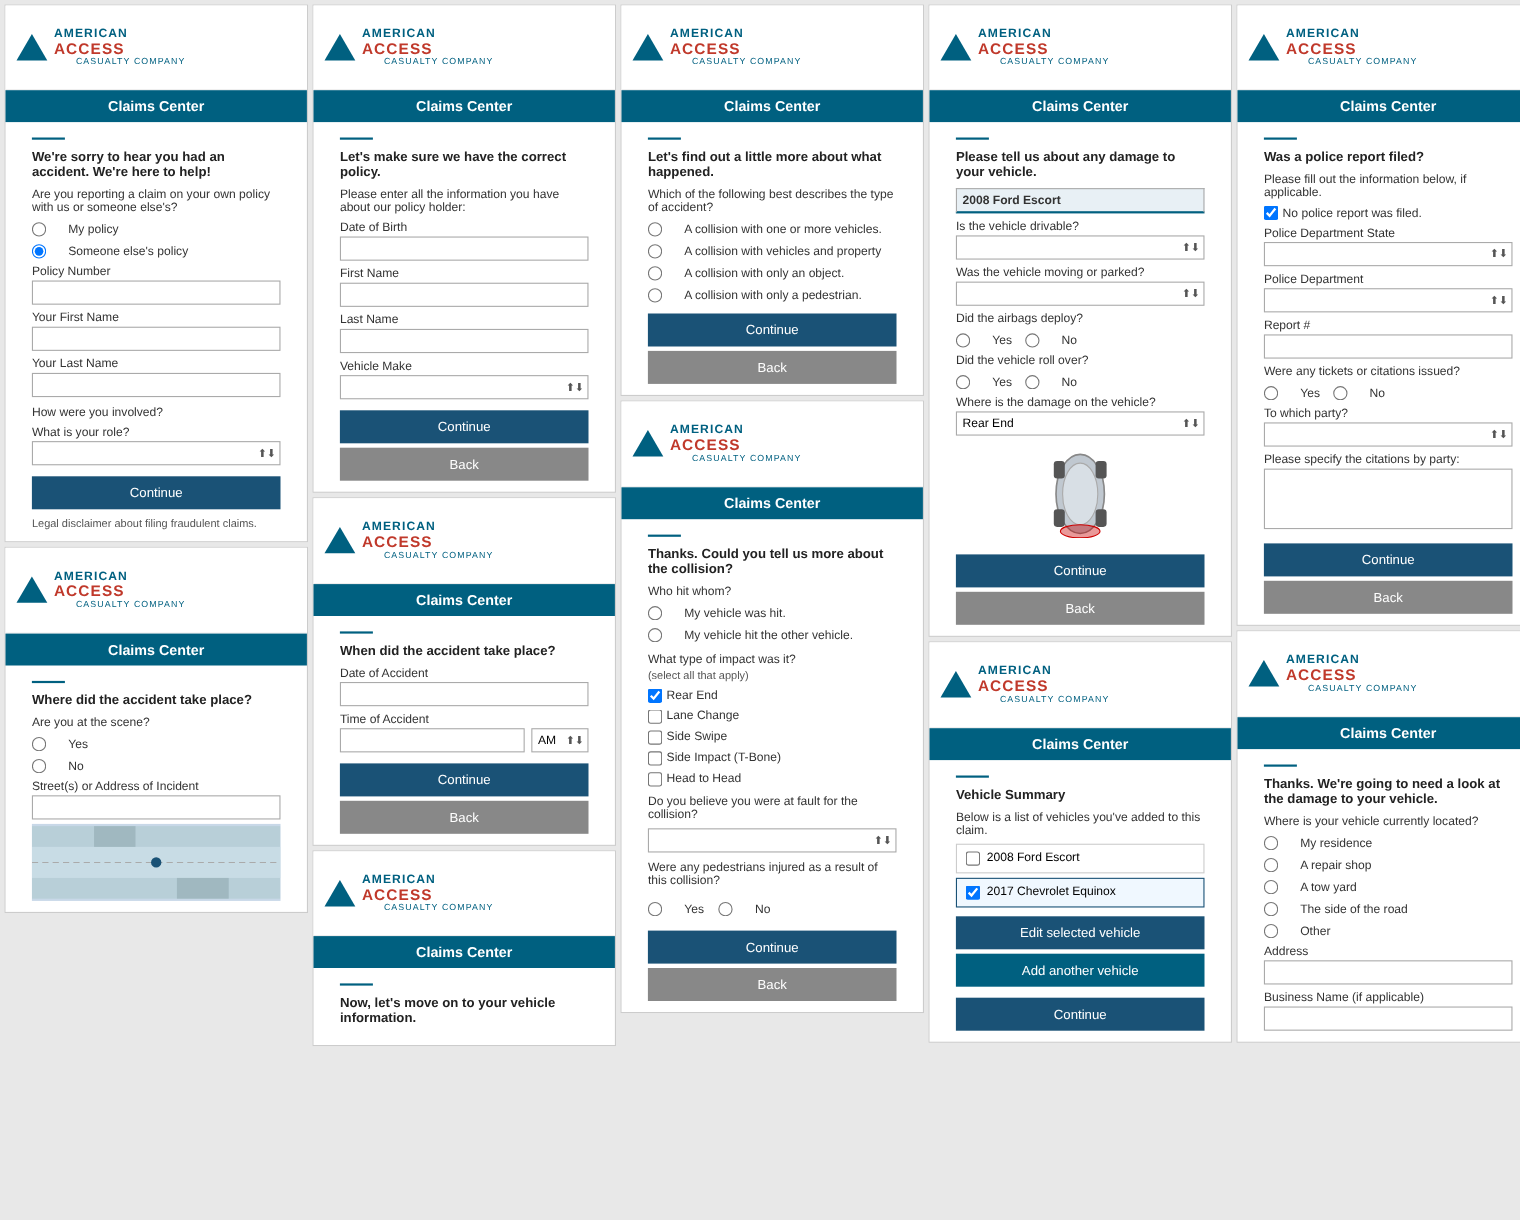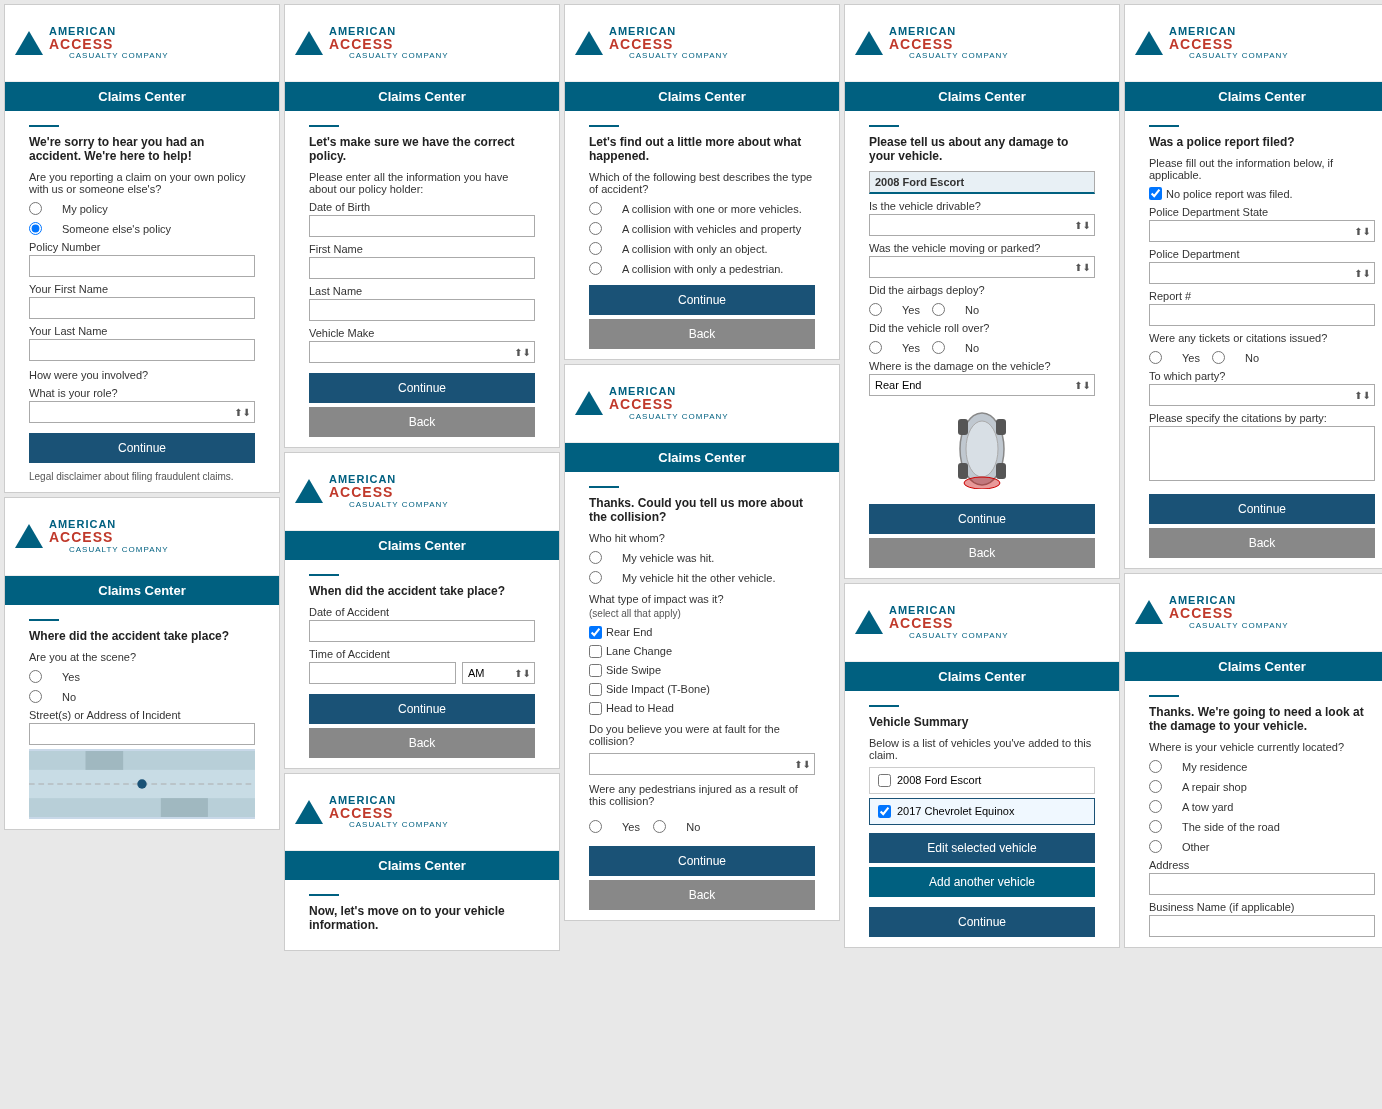--- a/index.html
+++ b/index.html
@@ -142,21 +142,21 @@
       border: none;
       padding: 8px 0;
       font-size: 12px;
       cursor: pointer;
       margin-top: 4px;
       text-align: center;
     }
     .disclaimer { font-size: 10px; color: #555; margin-top: 8px; }
     .inline-fields { display: flex; gap: 6px; align-items: flex-end; }
     .inline-fields input { flex: 1; }
-    .am-select { width: 73px; }
+    .am-select { width: 52px; }
     .vehicle-card {
       border: 1px solid #ccc;
       padding: 6px 8px;
       margin-bottom: 4px;
       display: flex;
       align-items: center;
       gap: 6px;
       font-size: 11px;
     }
     .vehicle-card input[type="checkbox"] { flex-shrink: 0; }

